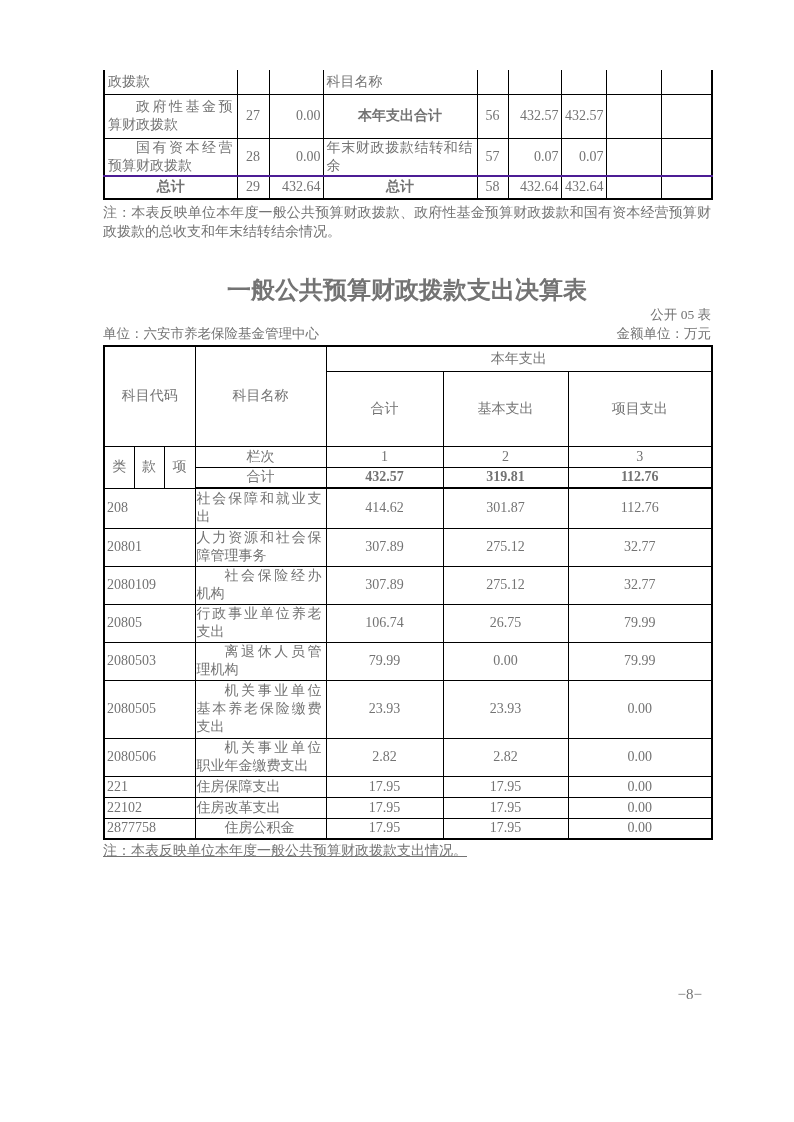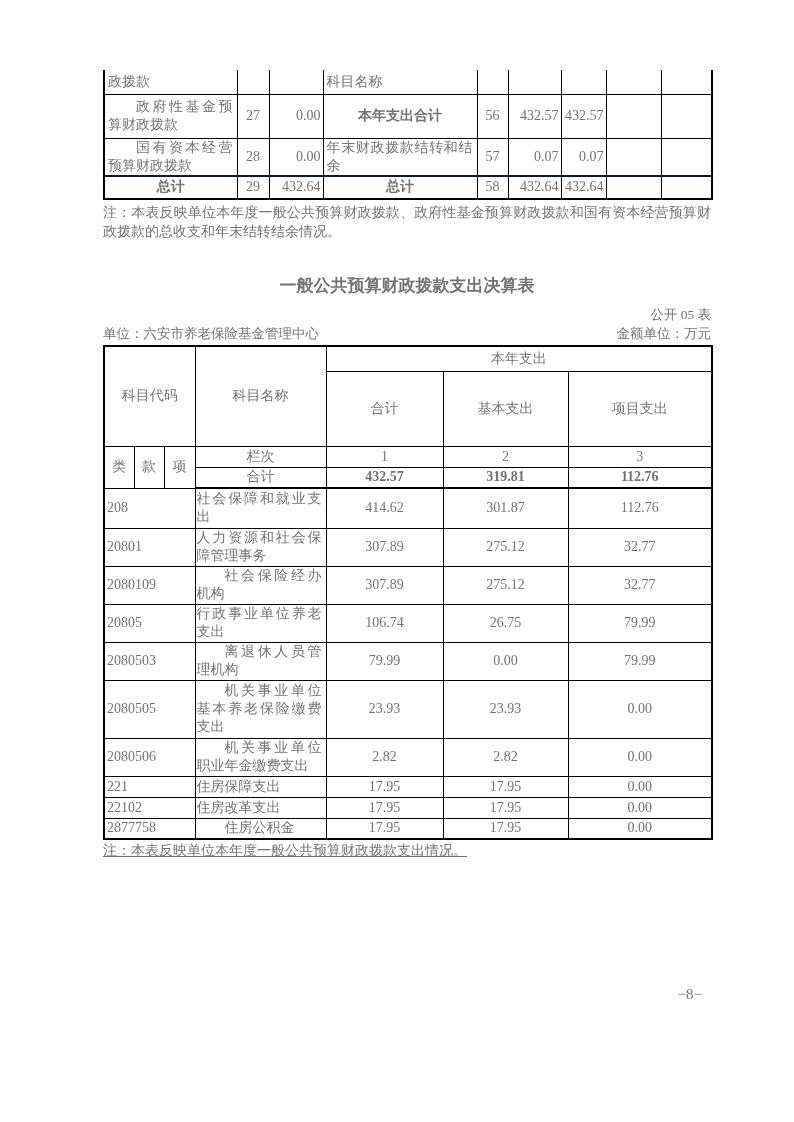--- a/index.html
+++ b/index.html
@@ -8,21 +8,21 @@
     font-family:"Liberation Serif","DejaVu Serif",serif;overflow:hidden;
   }
   table{border-collapse:collapse;table-layout:fixed;width:608px;}
   td{
     border:1px solid #000;font-size:14px;line-height:18px;vertical-align:middle;
     padding:0 2px;overflow:hidden;word-break:break-all;
   }
   
   .carry{position:absolute;left:103px;top:70px;border:2px solid #000;border-top:none;}
   .carry tr:first-child td{border-top:none;}
-  .carry tr.totals td{border-top:2px solid #0f172a;margin-left:24px;}
+  .carry tr.totals td{border-top:2px solid #4c1d95;margin-left:24px;}
   
   .main{position:absolute;left:103px;top:345px;border:2px solid #000;}
   .main td{text-align:center;}
   .main tr.h4 td{border-bottom:2px solid #000;}
   .main td.code{text-align:left;padding-left:2px;}
   .main td.nm{text-align:justify;padding:0 4px 0 1px;}
   
   td.nm{text-align:justify;text-justify:inter-ideograph;padding:0 4px 0 3px;}
   td.ind{text-indent:2em;}
   td.ctr{text-align:center;}
@@ -32,21 +32,21 @@
   tr.h1{height:25px;}tr.h2{height:75px;}tr.h3{height:21px;}tr.h4{height:21px;}
   
   .note{
     position:absolute;left:103px;width:608px;font-size:14px;line-height:19px;
     text-align:justify;text-justify:inter-ideograph;
   }
   .note1{top:203px;}
   .note2{top:841px;text-decoration:underline;}
   .doc-title{
     position:absolute;left:103px;top:274px;width:608px;text-align:center;
-    font-family:"Liberation Sans","DejaVu Sans",sans-serif;font-weight:bold;font-size:17px;
+    font-family:"Liberation Sans","DejaVu Sans",sans-serif;font-weight:bold;font-size:24px;
   }
   .tbl-label{position:absolute;left:103px;top:306px;width:608px;text-align:right;font-size:13.5px;}
   .unit-line{
     position:absolute;left:103px;top:325px;width:608px;font-size:13.5px;
     display:flex;justify-content:space-between;
   }
   .page-num{position:absolute;top:986px;right:92px;font-size:15px;}
 </style>
 </head>
 <body>

